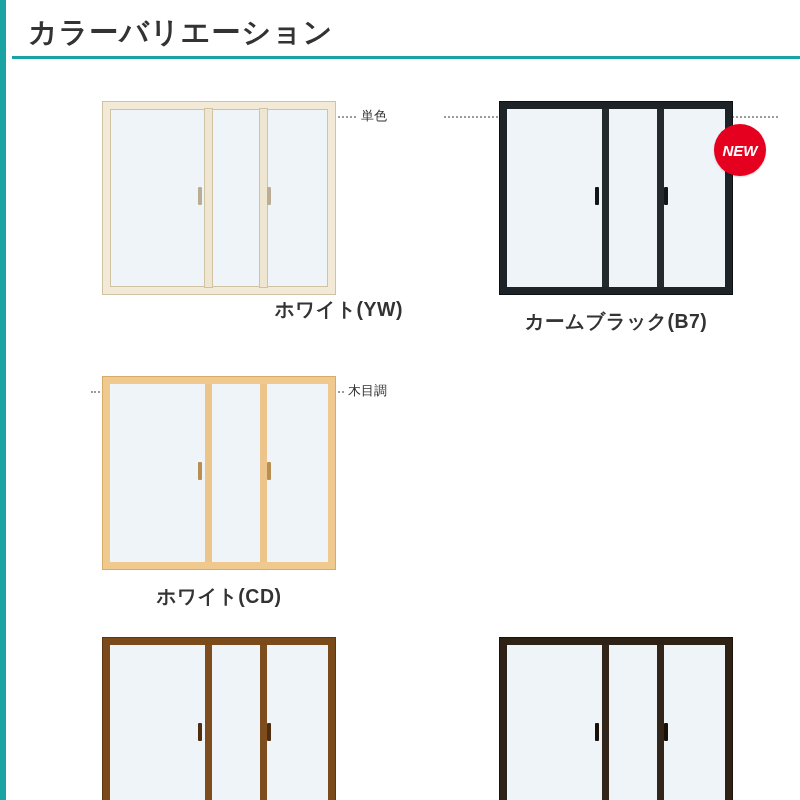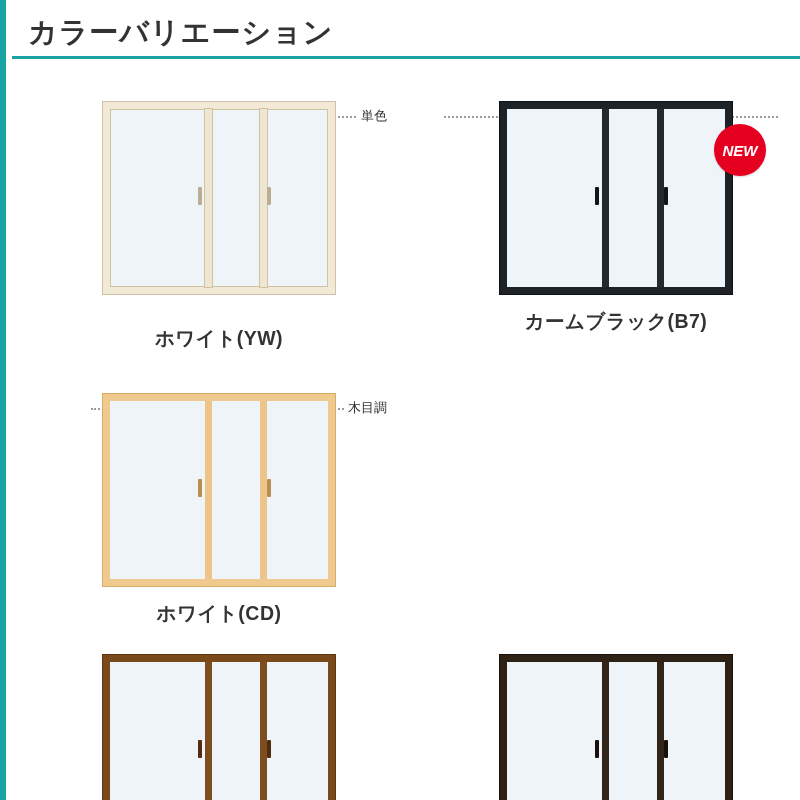--- a/index.html
+++ b/index.html
@@ -162,21 +162,21 @@
           <div class="group-label" style="right:12px; top:5px;">単色</div>
 
           <div class="window-wrap" style="margin-top:28px;">
             <div class="window" style="width:232px; height:192px; border-width:7px; border-color:#f2ead7; outline:1px solid #cfc3a4; outline-offset:-8px; box-shadow:0 0 0 1px #cfc3a4;">
               <div class="mullion" style="left:95px; width:7px; background:#efe6d2; box-shadow:0 0 0 1px #cfc3a4;"></div>
               <div class="mullion" style="left:150px; width:7px; background:#efe6d2; box-shadow:0 0 0 1px #cfc3a4;"></div>
               <div class="handle" style="left:88px; top:78px; background:#b9ae93;"></div>
               <div class="handle" style="left:157px; top:78px; background:#b9ae93;"></div>
             </div>
           </div>
-          <div class="caption" style="margin-top:31px;">ホワイト(YW)</div>
+          <div class="caption" style="margin-top:2px;text-align:right;">ホワイト(YW)</div>
         </div>
       </div>
 
       <div class="cell">
         <div class="cell-inner">
           <div class="dotline" style="left:12px; right:22px; top:14px;"></div>
 
           <div class="window-wrap" style="margin-top:28px;">
             <div class="window" style="width:232px; height:192px; border-width:7px; border-color:#1d2326; box-shadow:0 0 0 1px #0d1113;">
               <div class="mullion" style="left:95px; width:7px; background:#232a2d;"></div>

